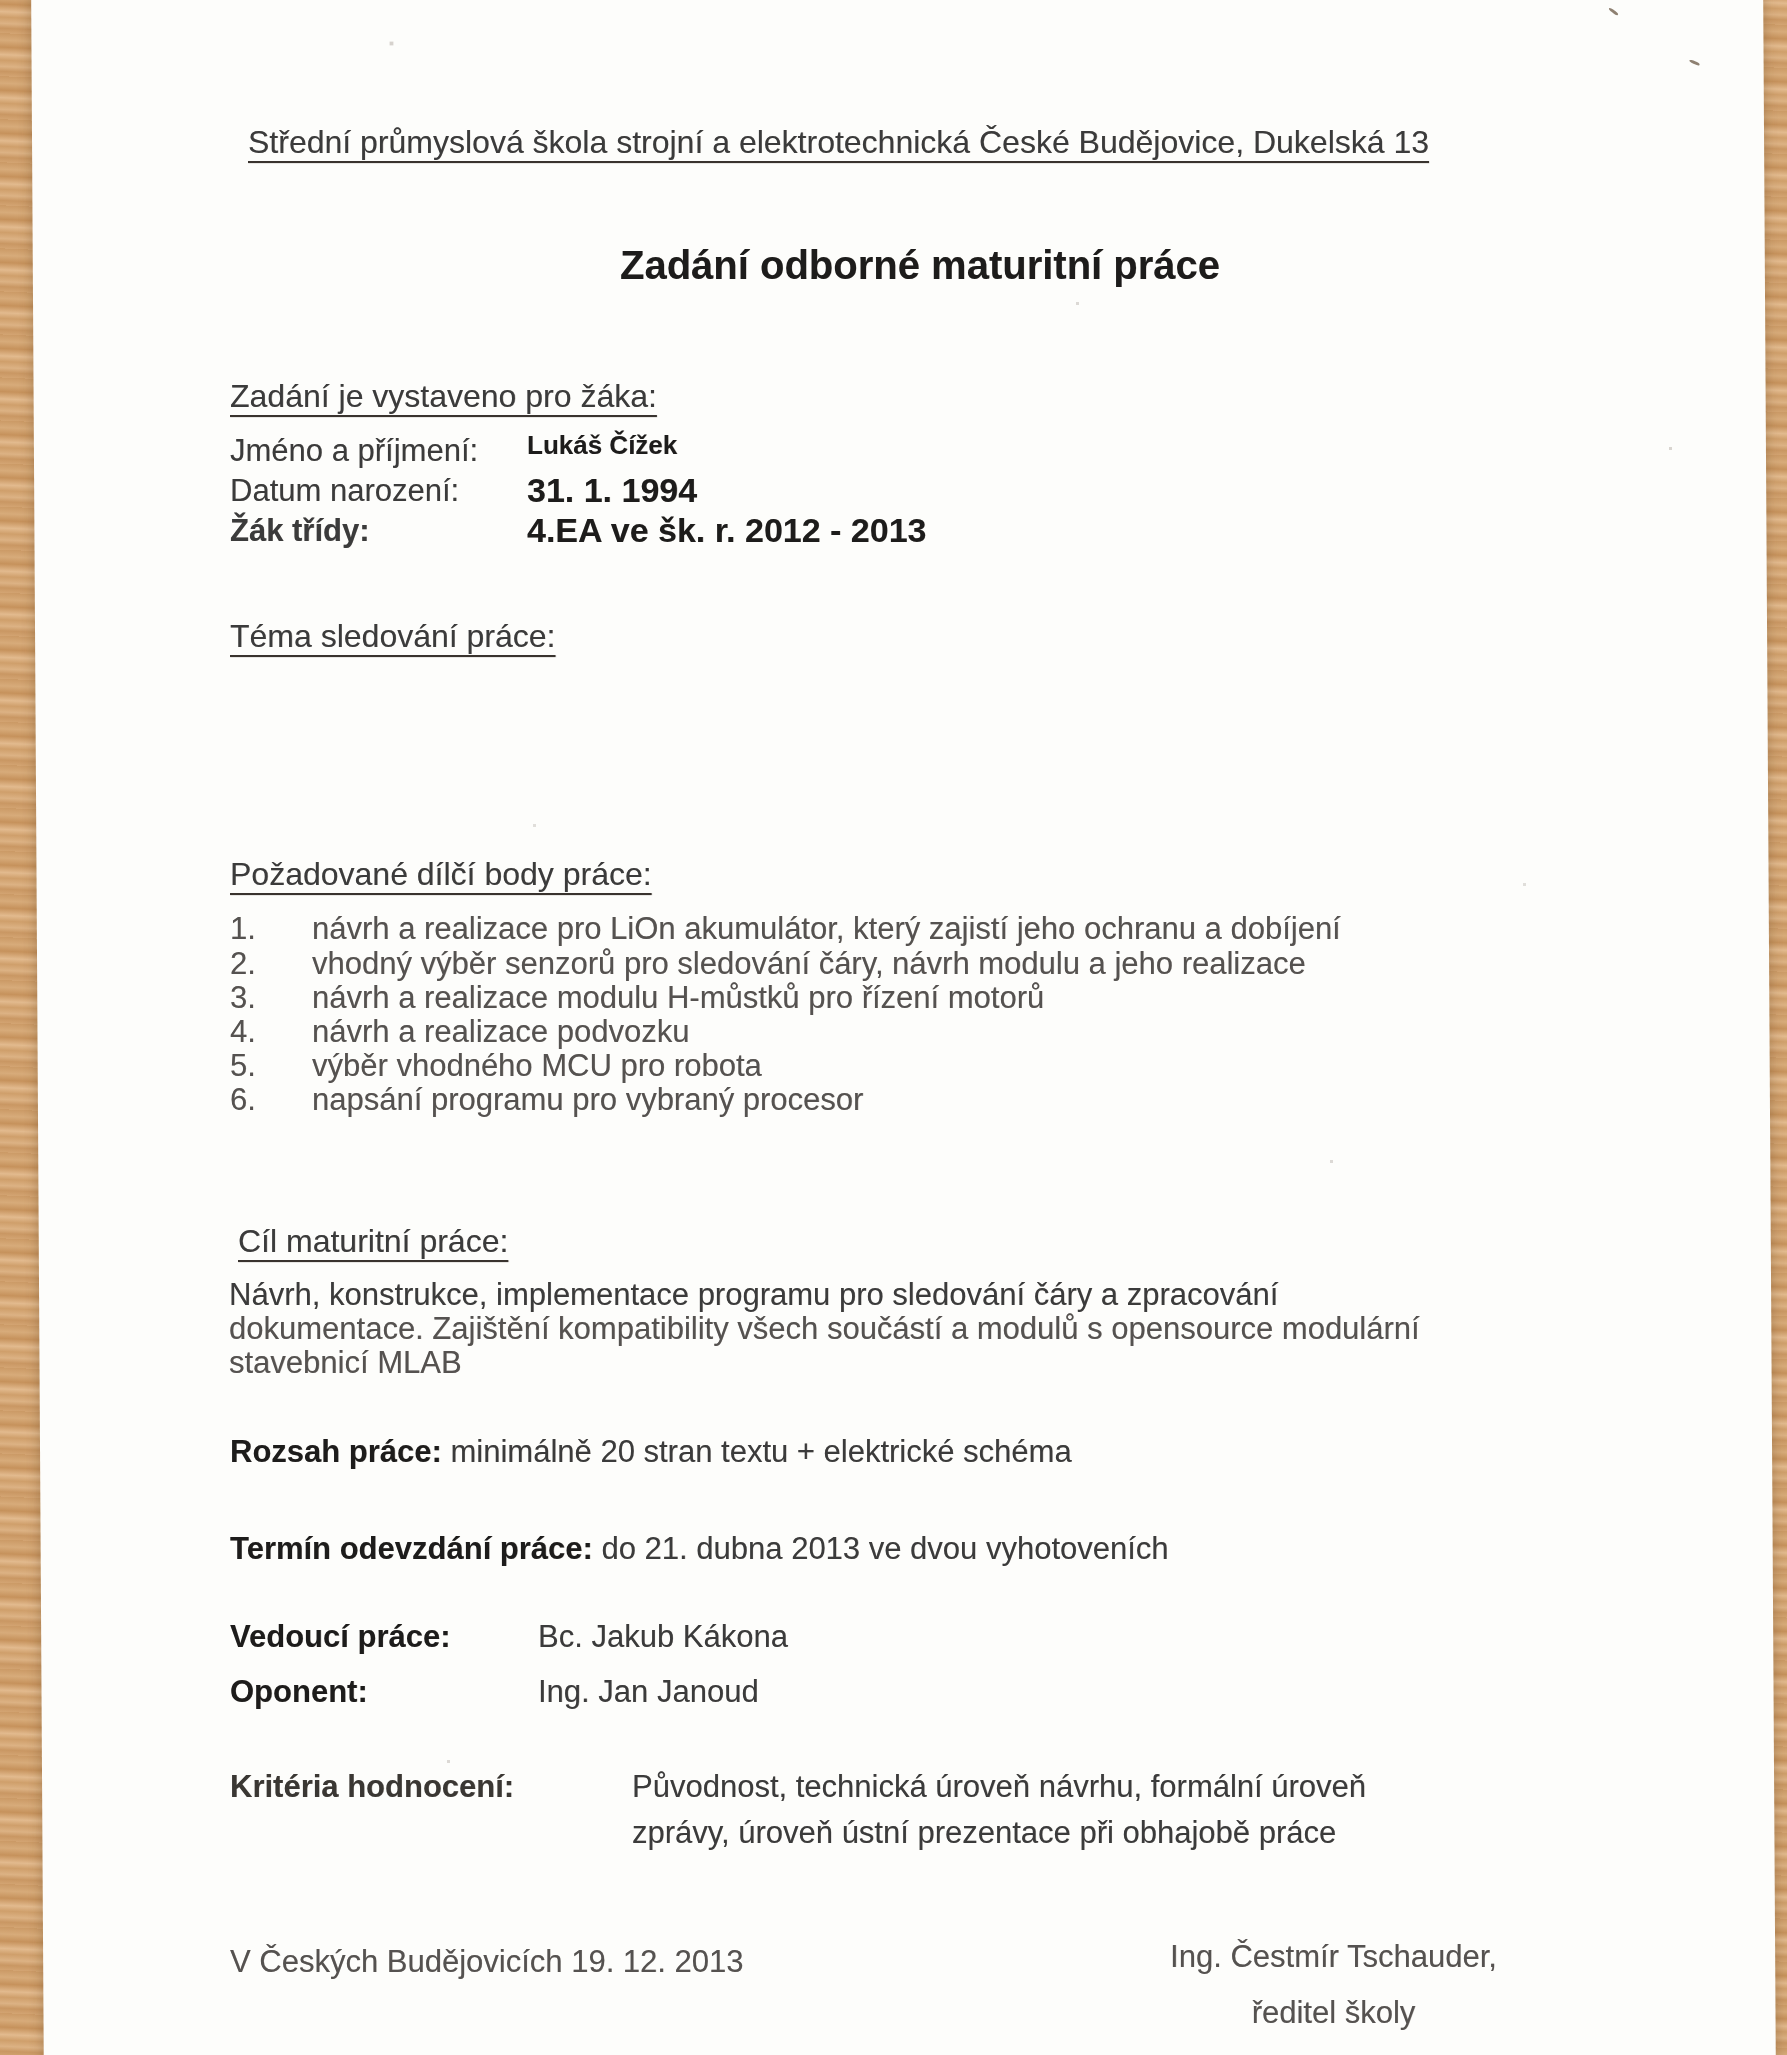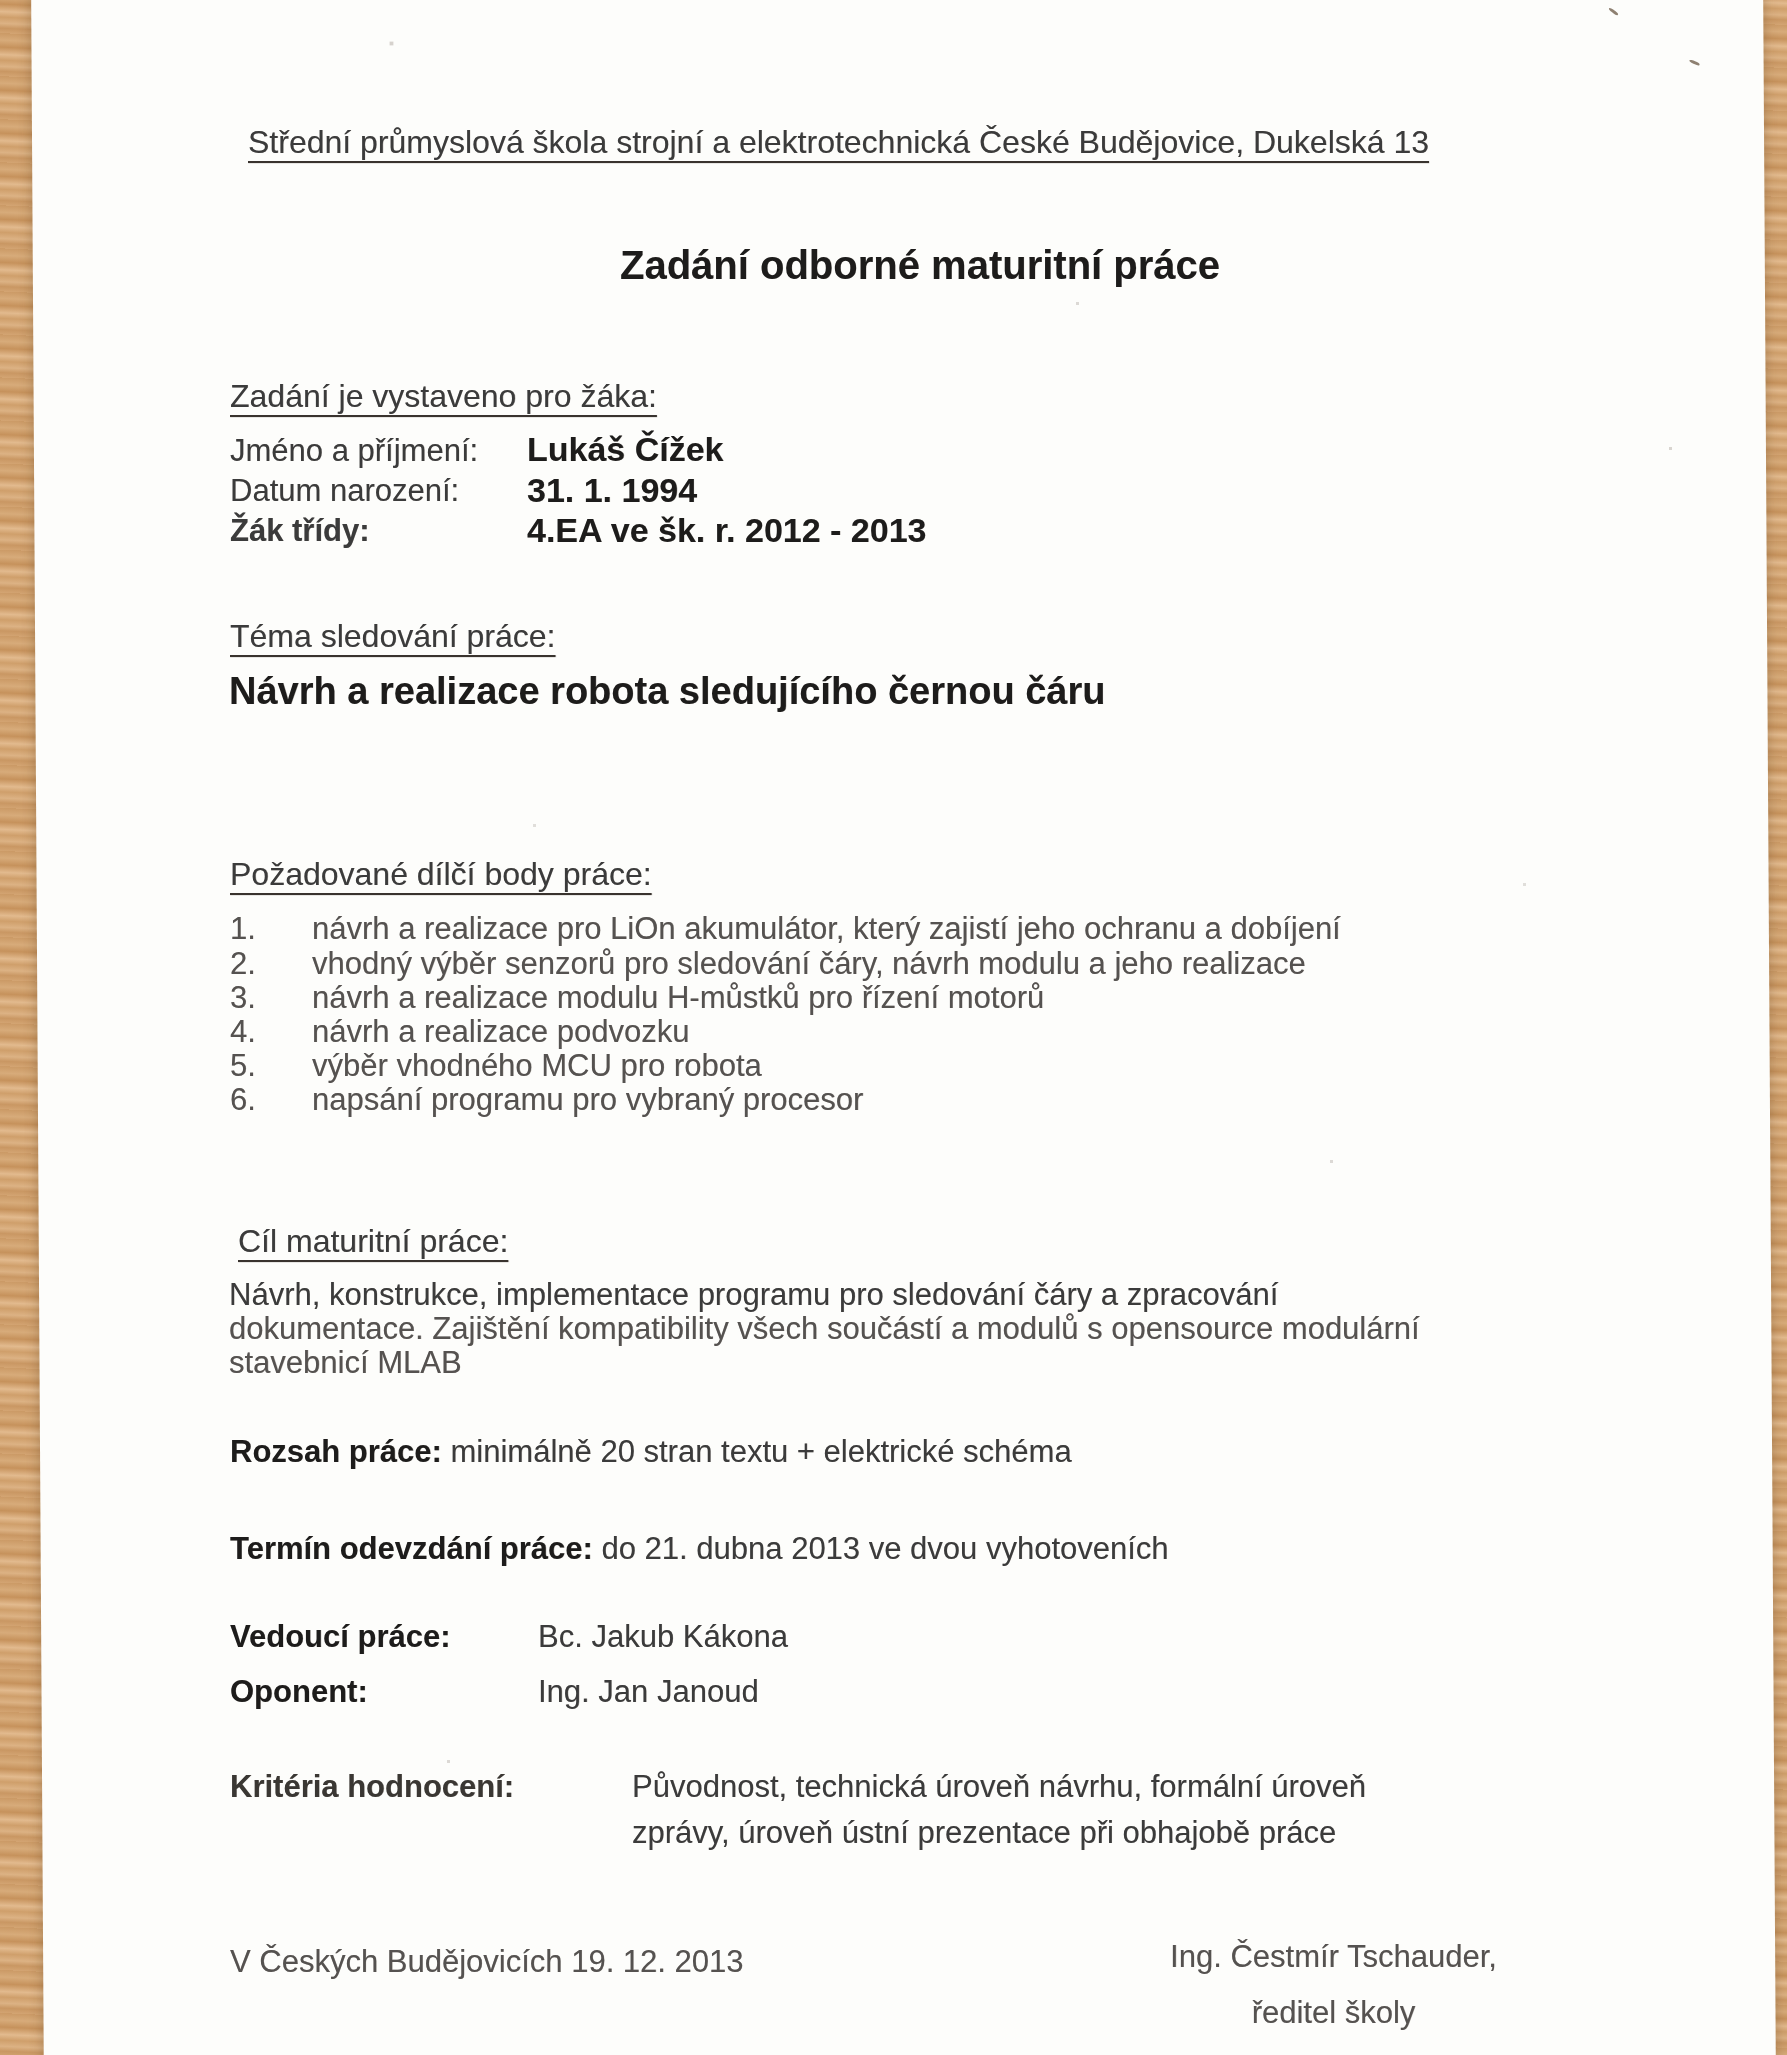--- a/index.html
+++ b/index.html
@@ -63,31 +63,30 @@
 
   <div class="content">
 
     <div class="t h u" style="left:248px;top:124px;">Střední průmyslová škola strojní a elektrotechnická České Budějovice, Dukelská 13</div>
 
     <div class="t b big doc-title" style="top:243px;">Zadání odborné maturitní práce</div>
 
     <div class="t h u" style="left:230px;top:378px;">Zadání je vystaveno pro žáka:</div>
 
     <div class="t" style="left:230px;top:433px;">Jméno a příjmení:</div>
-    <div class="t b" style="left:527px;top:430px;font-size:34px;">Lukáš Čížek</div>
+    <div class="t b" style="left:527px;top:430px;font-size:26px;">Lukáš Čížek</div>
 
     <div class="t" style="left:230px;top:473px;">Datum narození:</div>
     <div class="t b" style="left:527px;top:471px;font-size:34px;">31. 1. 1994</div>
 
     <div class="t" style="left:230px;top:513px;font-weight:bold;">Žák třídy:</div>
     <div class="t b" style="left:527px;top:511px;font-size:34px;">4.EA ve šk. r. 2012 - 2013</div>
 
     <div class="t h u" style="left:230px;top:618px;">Téma sledování práce:</div>
 
-    <div class="t b" style="left:229px;top:670px;font-size:38px;">Návrh a realizace robota sledujícího černou čáru</div>
 
     <div class="t h u" style="left:230px;top:856px;">Požadované dílčí body práce:</div>
 
     <div class="t faded" style="left:230px;top:911px;">1.</div>
     <div class="t faded" style="left:312px;top:911px;">návrh a realizace pro LiOn akumulátor, který zajistí jeho ochranu a dobíjení</div>
 
     <div class="t faded" style="left:230px;top:946px;">2.</div>
     <div class="t faded" style="left:312px;top:946px;">vhodný výběr senzorů pro sledování čáry, návrh modulu a jeho realizace</div>
 
     <div class="t faded" style="left:230px;top:980px;">3.</div>

